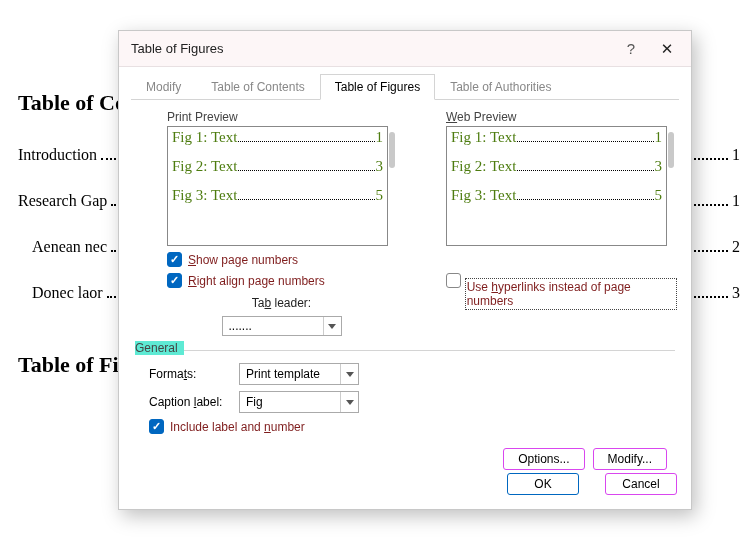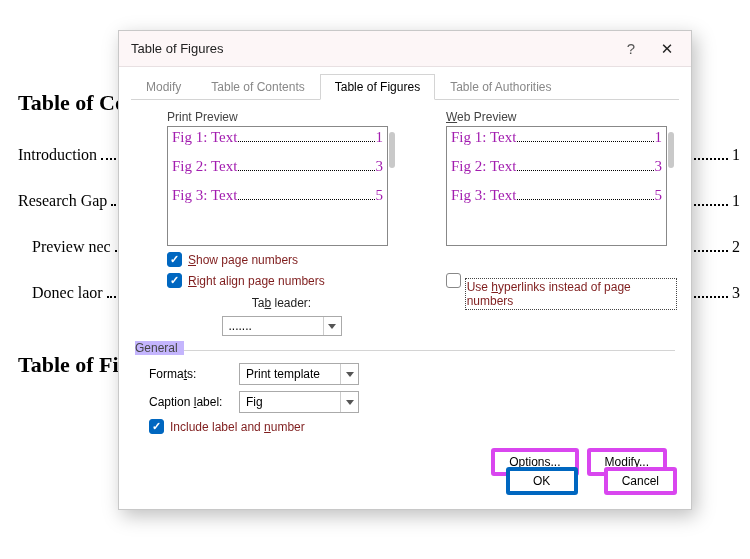--- a/index.html
+++ b/index.html
@@ -32,21 +32,21 @@
 
   .panel { padding: 10px 4px 0 4px; }
 
   .cols { display: flex; gap: 18px; }
   .col { flex: 1; min-width: 0; padding-left: 32px; }
 
   .grplabel { font-size: 12px; color: #444; margin-bottom: 2px; }
   .grplabel .ul { text-decoration: underline; }
 
   .preview-wrap { display: flex; }
-  .preview { flex: 1; border: 1px solid #888; height: 120px; overflow: hidden; font-family: "Times New Roman", serif; font-size: 15px; padding: 2px 4px; color: #a21caf; }
+  .preview { flex: 1; border: 1px solid #888; height: 120px; overflow: hidden; font-family: "Times New Roman", serif; font-size: 15px; padding: 2px 4px; color: #4d7c0f; }
   .pv-line { display: flex; align-items: baseline; margin-bottom: 12px; }
   .pv-lbl { white-space: nowrap; }
   .pv-dots { flex: 1; border-bottom: 1.5px dotted #000; margin: 0 1px 3px 1px; }
   .pv-pg { white-space: nowrap; }
   .scrollstub { width: 8px; background: #fff; display: flex; flex-direction: column; }
   .scrollstub .thumb { background: #c9c9c9; width: 6px; margin: 6px 0 0 1px; height: 36px; border-radius: 3px; }
 
   .checkrow { display: flex; align-items: center; gap: 6px; margin-top: 6px; font-size: 12px; color: #222; }
   .cb { width: 15px; height: 15px; border: 1px solid #888; border-radius: 3px; display: inline-flex; align-items: center; justify-content: center; background: #fff; }
   .cb.on { background: #0067c0; border-color: #0067c0; }
@@ -57,50 +57,50 @@
 
   .formrow { display: flex; align-items: center; gap: 6px; margin-top: 8px; font-size: 12px; flex-direction: column; }
   .formrow .lbl { color: #222; }
   .formrow .lbl .ul { text-decoration: underline; }
   .combo { display: inline-flex; border: 1px solid #aaa; height: 22px; background: #fff; }
   .combo .val { padding: 2px 6px; font-size: 12px; min-width: 100px; display: flex; align-items: center; }
   .combo .arrow { width: 18px; border-left: 1px solid #ccc; display: flex; align-items: center; justify-content: center; }
   .combo .arrow::after { content: ""; border-left: 4px solid transparent; border-right: 4px solid transparent; border-top: 5px solid #555; }
 
   .divider { height: 1px; background: #d4d4d4; margin: 14px 0 6px 0; position: relative; }
-  .divider .lbl { position: absolute; top: -9px; left: 0; background: #c4b5fd; padding-right: 6px; font-size: 12px; color: #444; }
+  .divider .lbl { position: absolute; top: -9px; left: 0; background: #5eead4; padding-right: 6px; font-size: 12px; color: #444; }
 
   .genrows { padding: 6px 0 0 14px; }
   .genrow { display: flex; align-items: center; gap: 8px; margin-bottom: 6px; font-size: 12px; }
   .genrow .glbl { width: 82px; white-space: nowrap; }
   .genrow .glbl .ul { text-decoration: underline; }
 
   .btnrow { display: flex; justify-content: flex-end; gap: 8px; padding: 4px 8px 0 0; }
-  .btn { border: 4px solid #d946ef; background: #fff; font-size: 12px; padding: 3px 14px; border-radius: 3px; min-width: 72px; text-align: center; }
+  .btn { border: 1px solid #d946ef; background: #fff; font-size: 12px; padding: 3px 14px; border-radius: 3px; min-width: 72px; text-align: center; }
   .btn.primary { border-color: #0067c0; color: #000; }
   .dlg-footer { position: absolute; bottom: 14px; right: 14px; display: flex; gap: 26px; }
 </style>
 </head>
 <body>
 
 <div class="doc">
   <div class="doc-h">Table of Co</div>
   <div id="doc-lines">
       <div class="doc-line">
         <span class="doc-label">Introduction</span>
         <span class="dots"></span>
         <span class="doc-pg">1</span>
       </div>
       <div class="doc-line">
         <span class="doc-label">Research Gap</span>
         <span class="dots"></span>
         <span class="doc-pg">1</span>
       </div>
       <div class="doc-line ind">
-        <span class="doc-label">Preview nec</span>
+        <span class="doc-label">Aenean nec</span>
         <span class="dots"></span>
         <span class="doc-pg">2</span>
       </div>
       <div class="doc-line ind">
         <span class="doc-label">Donec laor</span>
         <span class="dots"></span>
         <span class="doc-pg">3</span>
       </div>
     </div>
   <div class="doc-h tof">Table of Fi</div>

